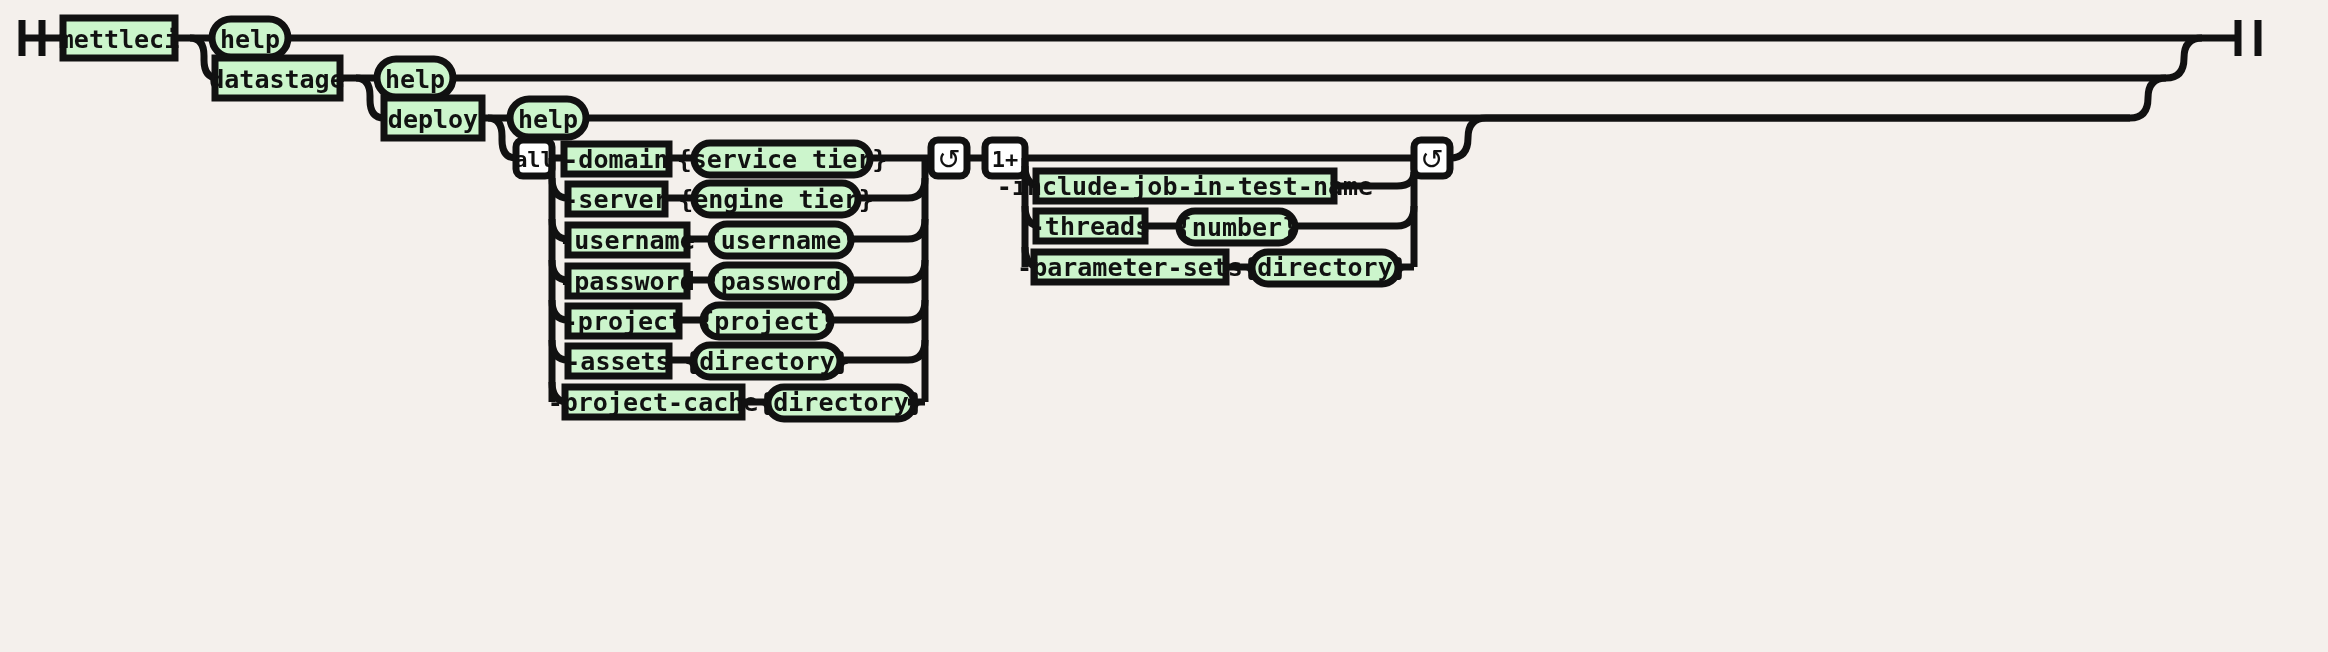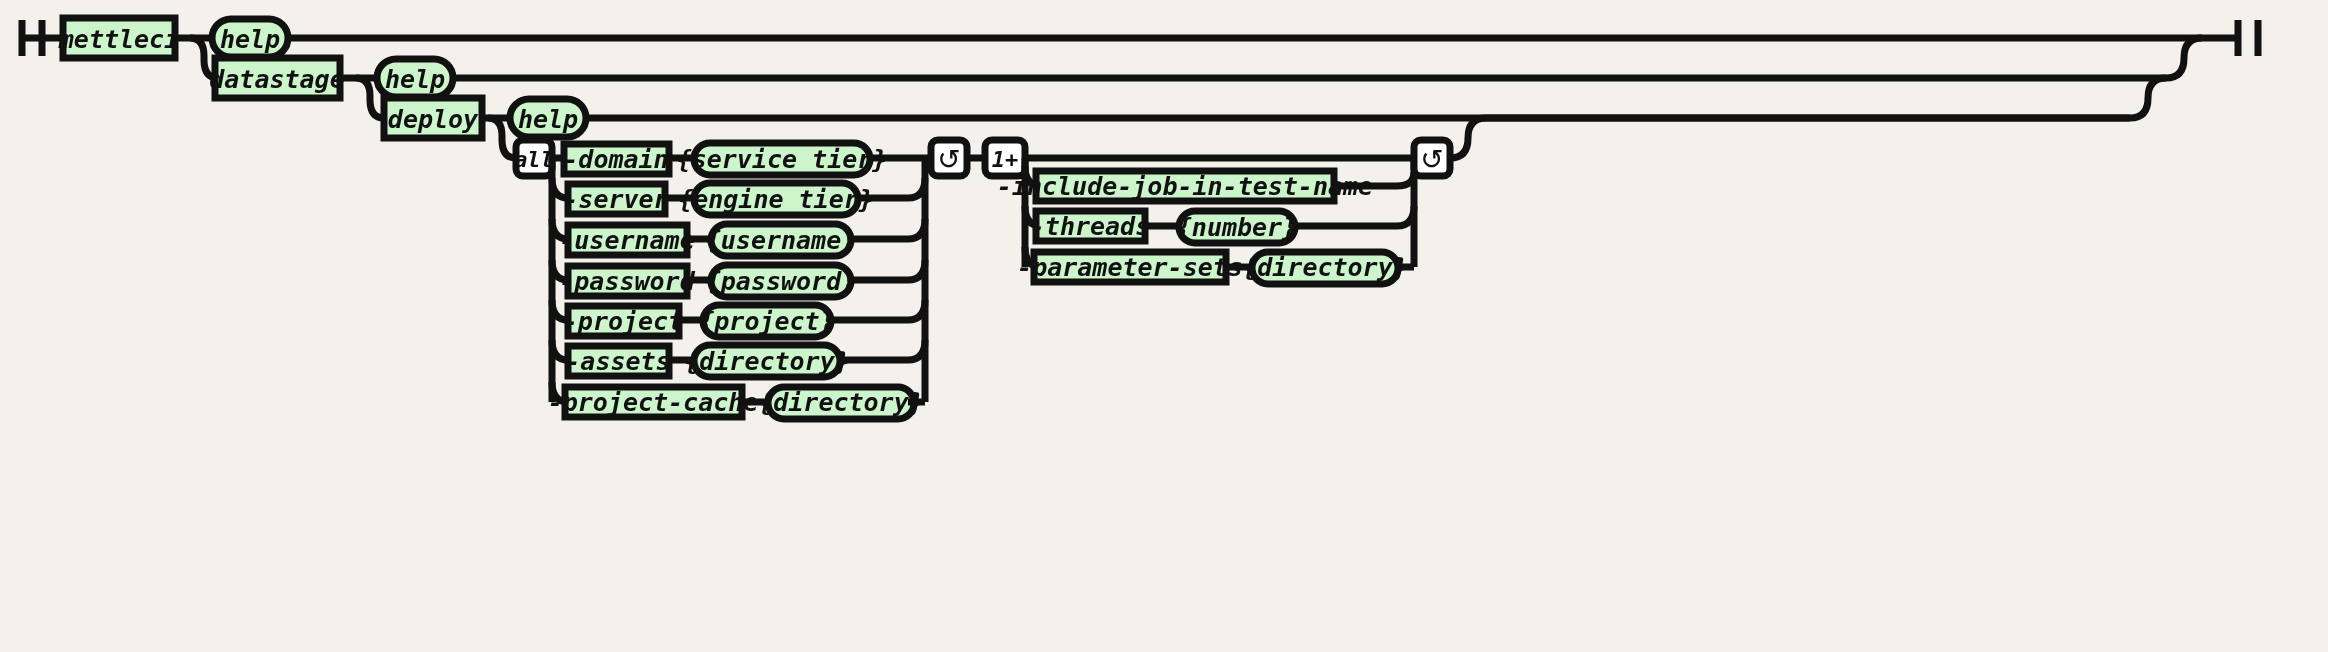--- a/index.html
+++ b/index.html
@@ -2,21 +2,21 @@
 <html><head>
 <meta charset="utf-8">
 <style>
   html,body{margin:0;padding:0;}
   body{
     width:2328px;height:652px;
     background:#f4f0ec;
     font-family:"DejaVu Sans Mono","Liberation Mono",monospace;
     overflow:hidden;
   }
-  #diagram-root{position:relative;width:2076px;height:652px;font-style:italic;}
+  #diagram-root{position:relative;width:2076px;height:652px;}
   svg#rr{position:absolute;left:0;top:0;width:2328px;height:652px;display:block;}
   .rail{fill:none;stroke:#111111;stroke-width:7;stroke-linecap:butt;}
   .term-box{fill:#ccf5cc;stroke:#111111;stroke-width:7;}
   .term-round{fill:#ccf5cc;stroke:#111111;stroke-width:7;}
   .ctrl-box{fill:#ffffff;stroke:#111111;stroke-width:7;}
   .lbl{
     font-family:"DejaVu Sans Mono","Liberation Mono",monospace;
     font-weight:bold;
     fill:#111111;
     dominant-baseline:central;

